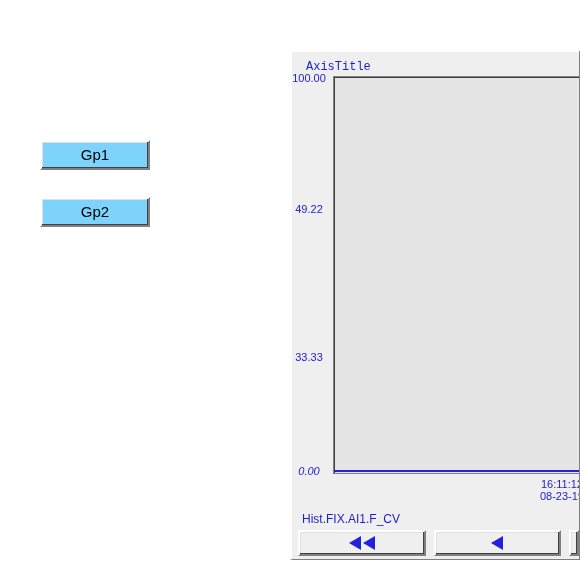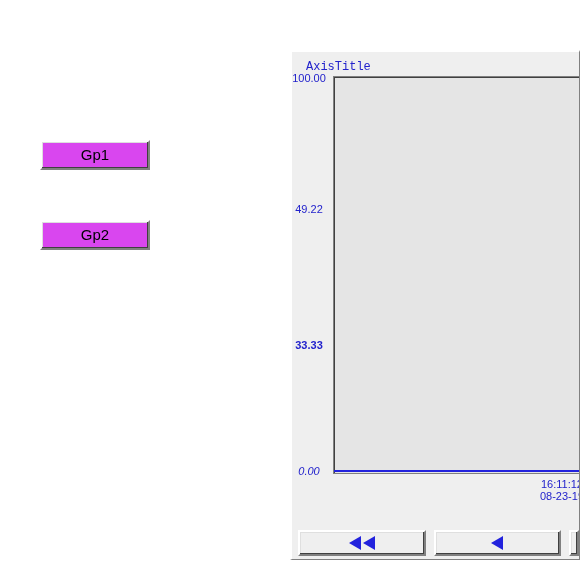--- a/index.html
+++ b/index.html
@@ -15,35 +15,35 @@
   .canvas {
     position: relative;
     width: 580px;
     height: 580px;
   }
   
   .gp-btn {
     position: absolute;
     width: 110px;
     height: 30px;
-    background: #d946ef;
+    background: #7dd3fc;
     border-top: 2px solid #ffffff;
     border-left: 2px solid #ffffff;
     border-right: 2px solid #808080;
     border-bottom: 2px solid #808080;
     box-shadow: inset -1px -1px 0 #404040, inset 1px 1px 0 #dfdfdf;
     font-size: 15px;
     color: #000;
     text-align: center;
     line-height: 26px;
     cursor: pointer;
     box-sizing: border-box;
   }
   #gp1 { left: 40px; top: 140px; }
-  #gp2 { left: 40px; top: 220px; }
+  #gp2 { left: 40px; top: 197px; }
   #gp3 { left: 40px; top: 270px; }
 
   
   .chart-panel {
     position: absolute;
     left: 290px;
     top: 50px;
     width: 290px;
     height: 510px;
     background: #efefef;
@@ -151,28 +151,29 @@
   <div class="chart-panel">
 
     <div class="axis-title">AxisTitle</div>
 
     <div class="plot-area">
       <div class="plot-line"></div>
     </div>
 
     <div class="y-tick" style="top:20px;">100.00</div>
     <div class="y-tick" style="top:151px;">49.22</div>
-    <div class="y-tick" style="top:287px;font-weight:bold;">33.33</div>
+    <div class="y-tick" style="top:299px;">33.33</div>
     <div class="y-tick" style="top:413px;font-style:italic;">0.00</div>
 
     <div class="x-tick" style="left:240px; top:426px;">
       <span>16:11:12</span><br>
       <span>08-23-19</span>
     </div>
 
+    <div class="legend-text">Hist.FIX.AI1.F_CV</div>
 
     <div class="scroll-row">
       <div class="scroll-btn">
         <span class="arrow-left"></span>
         <span class="arrow-left"></span>
       </div>
       <div class="scroll-btn">
         <span class="arrow-left"></span>
       </div>
       <div class="scroll-btn" style="width:10px;"></div>

